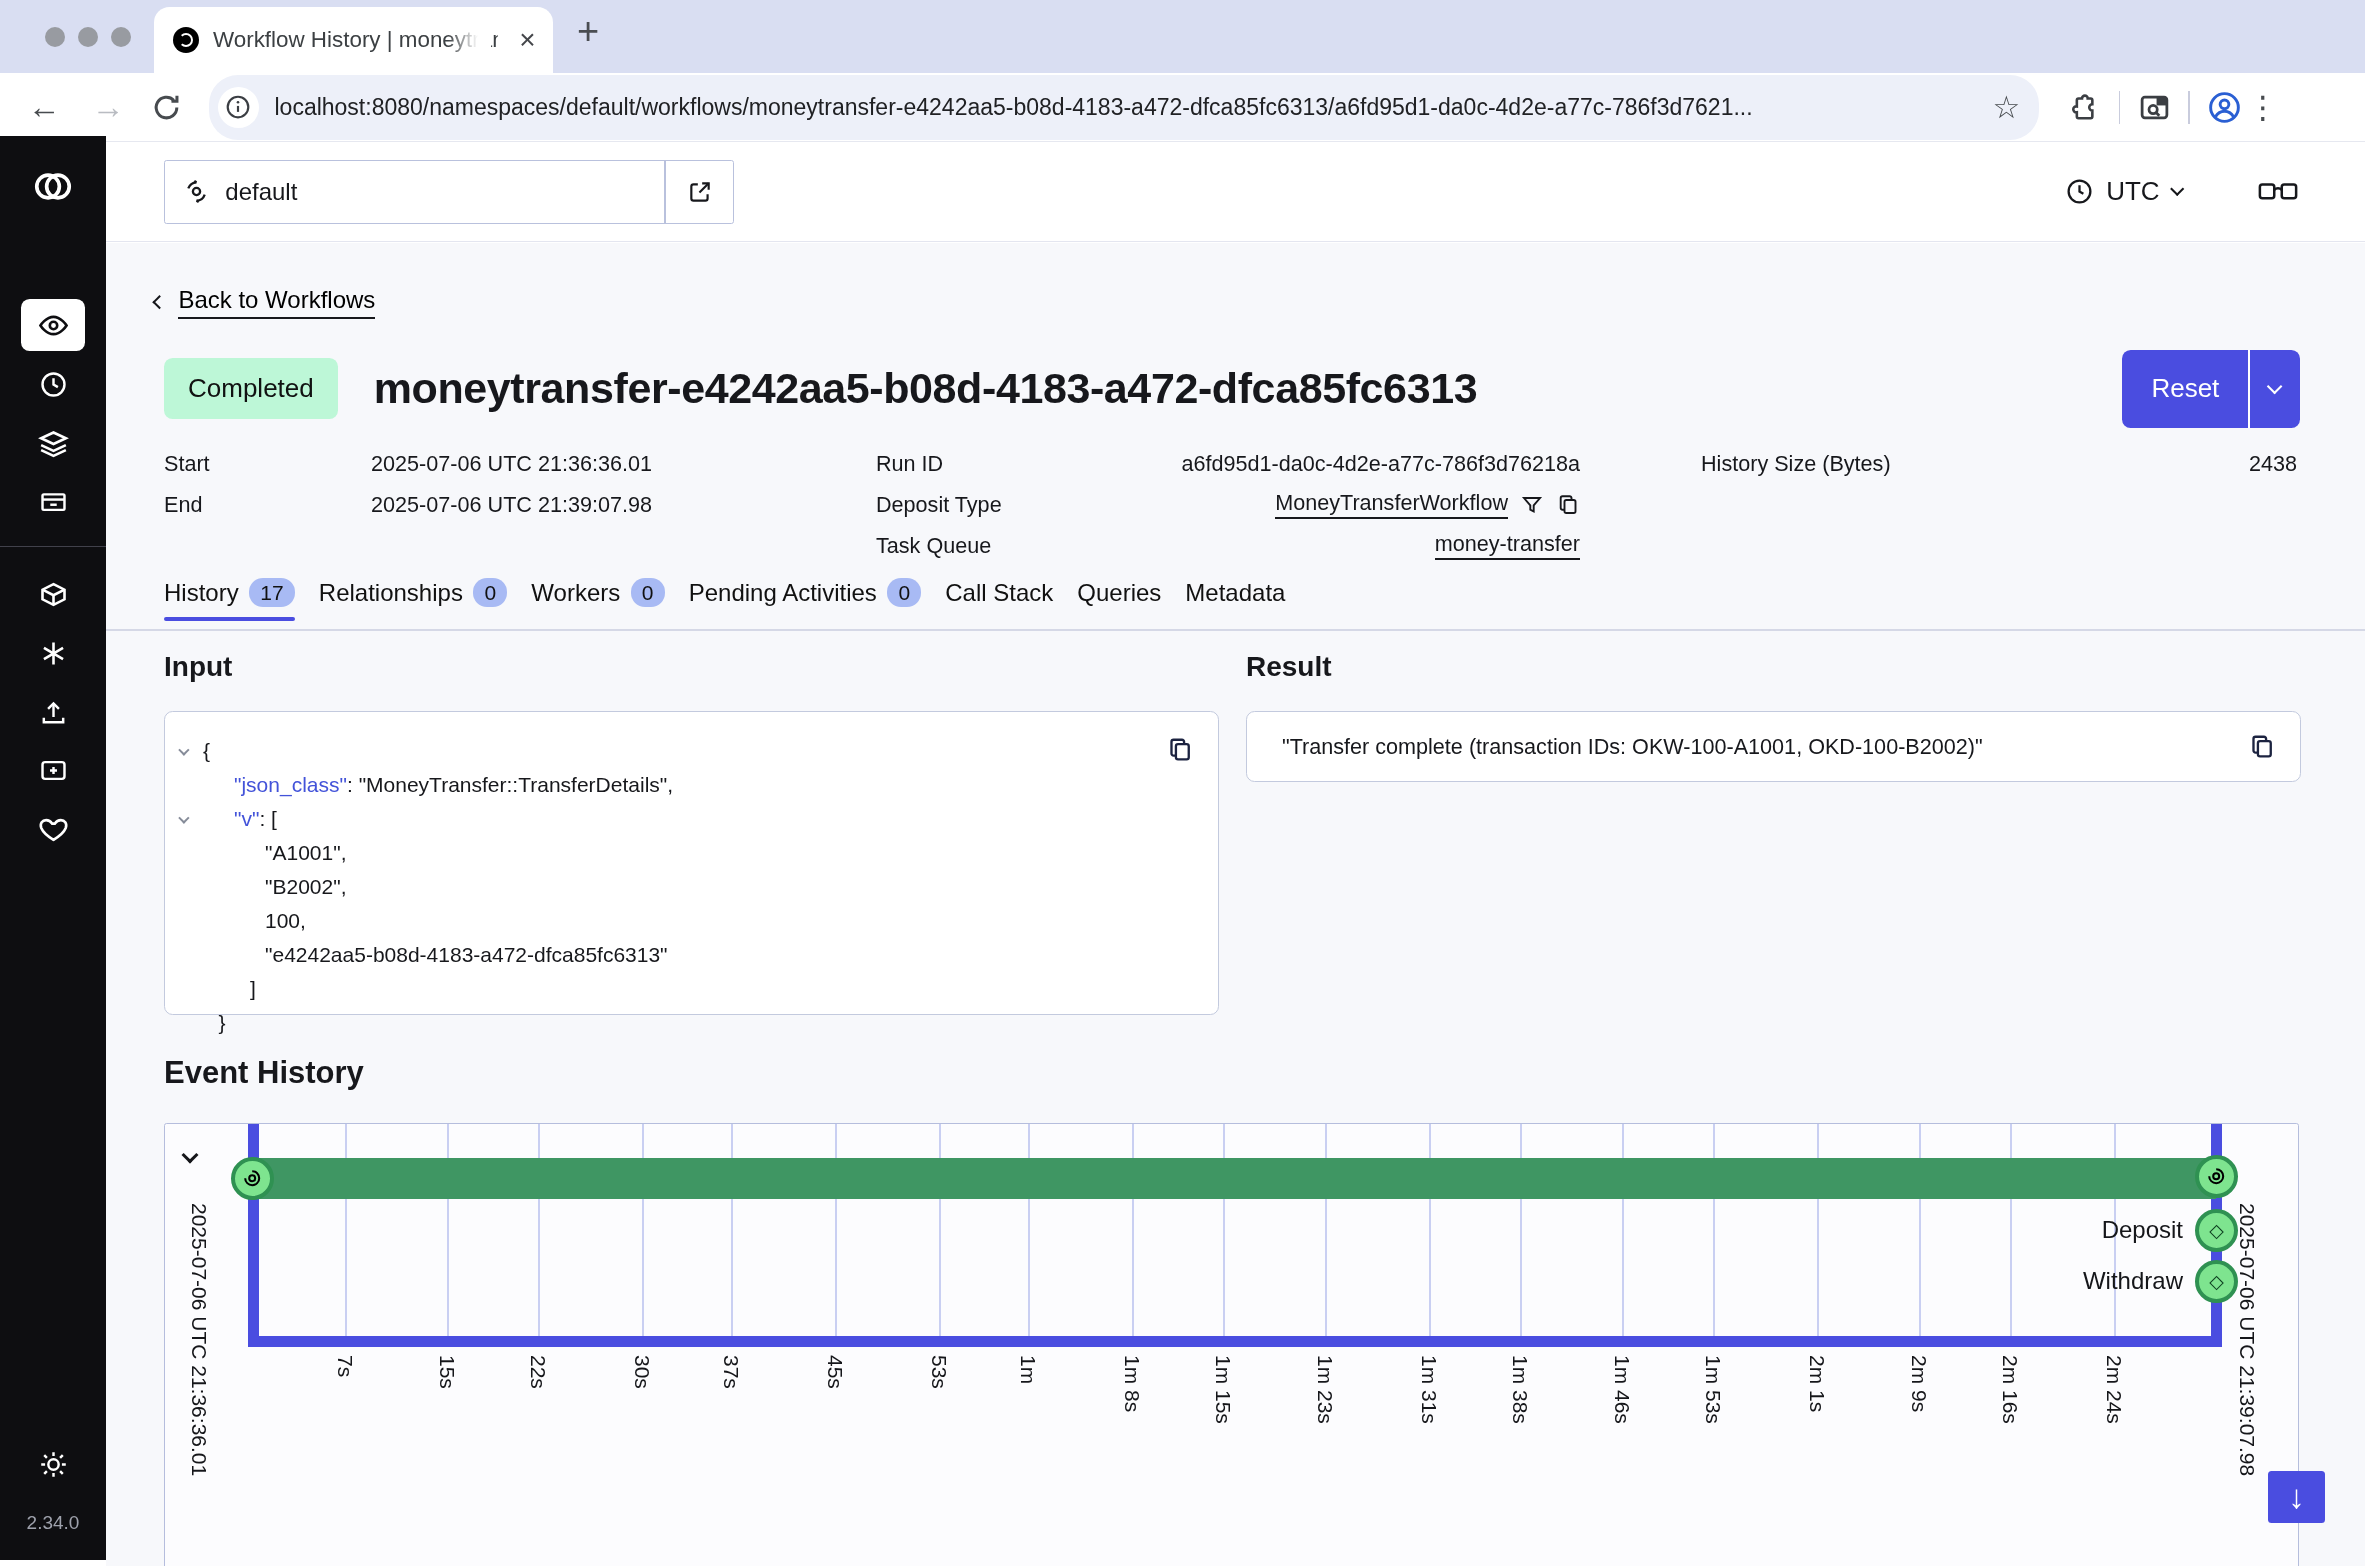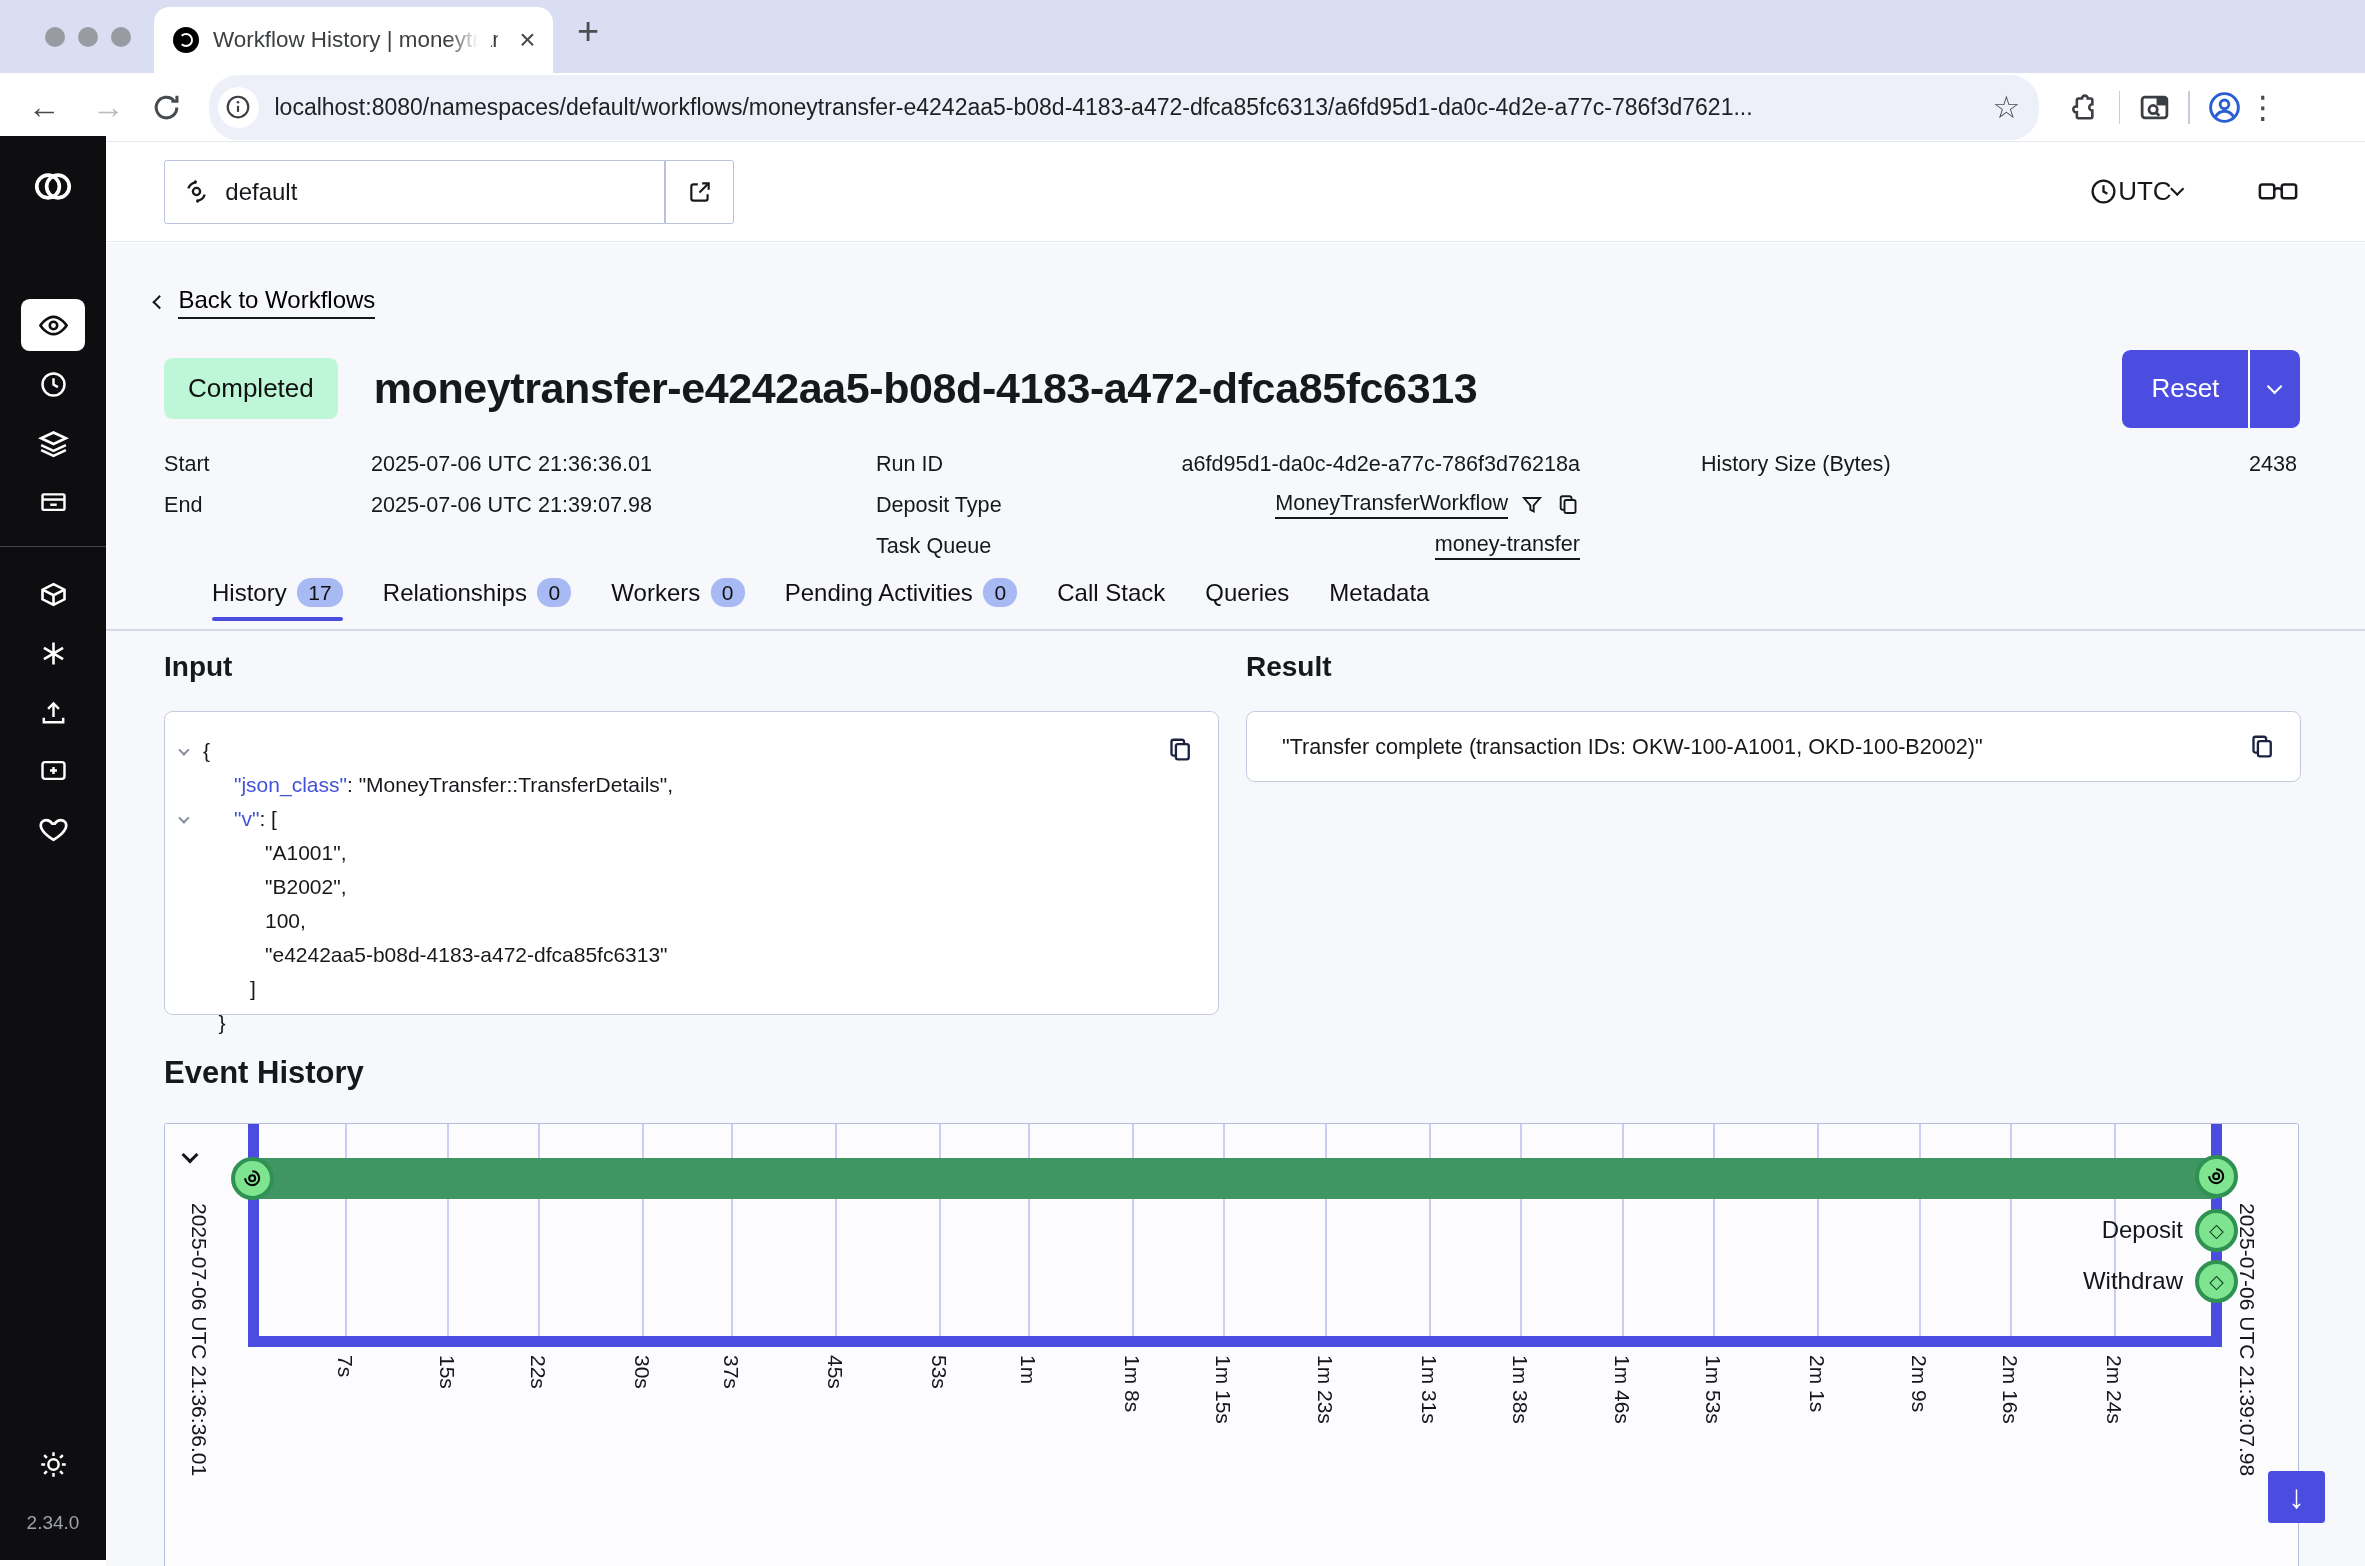--- a/index.html
+++ b/index.html
@@ -42,21 +42,21 @@
   .sb-flex { flex:1; }
   .sb-version { color:#9ea1ac; font-size:19px; margin:22.4px 0 26px; }
 
   
   .topbar { position:absolute; left:106px; top:142px; width:2259px; height:100px; background:#fff; border-bottom:1.7px solid #e4e6f0; display:flex; align-items:center; padding:0 67px 0 58px; }
   .ns-box { width:570px; height:64px; border:1.7px solid #b9c1dd; border-radius:2.6px; display:flex; align-items:stretch; background:#fff; }
   .ns-main { flex:1; display:flex; align-items:center; gap:14px; padding-left:17.3px; font-size:24px; color:#17181c; }
   .ns-div { width:1.7px; background:#b9c1dd; }
   .ns-ext { width:67px; display:flex; align-items:center; justify-content:center; color:#17181c; }
   .tb-flex { flex:1; }
-  .utc { display:flex; align-items:center; font-size:26px; color:#17181c; }
+  .utc { display:flex; align-items:center; gap:12px; font-size:26px; color:#17181c; }
   .chev { display:inline-block; width:10.4px; height:10.4px; border-right:2.6px solid #15161a; border-bottom:2.6px solid #15161a; transform:rotate(45deg); }
   .chev.up-off { margin-top:-5.2px; }
   .chev.left { transform:rotate(135deg); }
   .glasses { margin-left:76px; color:#17181c; }
 
   
   .page { position:absolute; left:106px; top:243px; width:2259px; height:1324px; background:#f7f8fb; overflow:hidden; }
   .backrow { position:absolute; left:48px; top:43px; display:flex; align-items:center; gap:14px; font-size:24px; color:#000000; }
   .backrow .bl { border-bottom:2.6px solid #17181c; padding-bottom:2.6px; font-weight:500; }
   .titlerow { position:absolute; left:58px; top:104px; right:65px; height:83px; display:flex; align-items:center; }
@@ -68,21 +68,21 @@
   .reset .rchev { background:#4a4de0; width:50px; display:flex; align-items:center; justify-content:center; }
   .reset .chev { border-color:#fff; width:11.2px; height:11.2px; margin-top:-4.3px; }
 
   .details { position:absolute; left:0; top:200px; width:100%; height:130px; font-size:21.6px; color:#17181c; }
   .dcol { position:absolute; top:0; }
   .drow { height:41px; display:flex; align-items:center; justify-content:space-between; }
   .dval { display:flex; align-items:center; gap:12px; }
   .lnk { border-bottom:2.6px solid #17181c; padding-bottom:1.7px; }
   .icbtn { color:#1c2340; display:inline-flex; }
 
-  .tabs { position:absolute; left:58px; top:335px; display:flex; gap:40px; font-size:24px; color:#111;margin-left:48px; }
+  .tabs { position:absolute; left:58px; top:335px; display:flex; gap:24px; font-size:24px; color:#111; }
   .tab-item { display:flex; align-items:center; gap:10.4px; padding-bottom:14px; position:relative; }
   .tab-item.active::after { content:""; position:absolute; left:0; right:0; bottom:0; height:4.3px; background:#4a4de0; border-radius:2.6px; }
   .tab-count { background:#a8baf4; color:#111; font-size:21px; padding:2.6px 11.2px; border-radius:14px; }
   .tabs-border { position:absolute; left:0; top:386px; width:100%; height:1.7px; background:#d5d8e6; }
 
   .sec-h { position:absolute; font-size:28px; font-weight:600; color:#17181c; }
   .panel { position:absolute; background:#fff; border:1.7px solid #c3cade; border-radius:8.6px; }
   .jline { display:flex; align-items:center; height:34px; font-size:21px; }
   .jgut { width:38px; display:flex; justify-content:center; }
   .chev-s { display:inline-block; width:7.8px; height:7.8px; border-right:2.2px solid #868c99; border-bottom:2.2px solid #868c99; transform:rotate(45deg); margin-top:-3.5px; }

